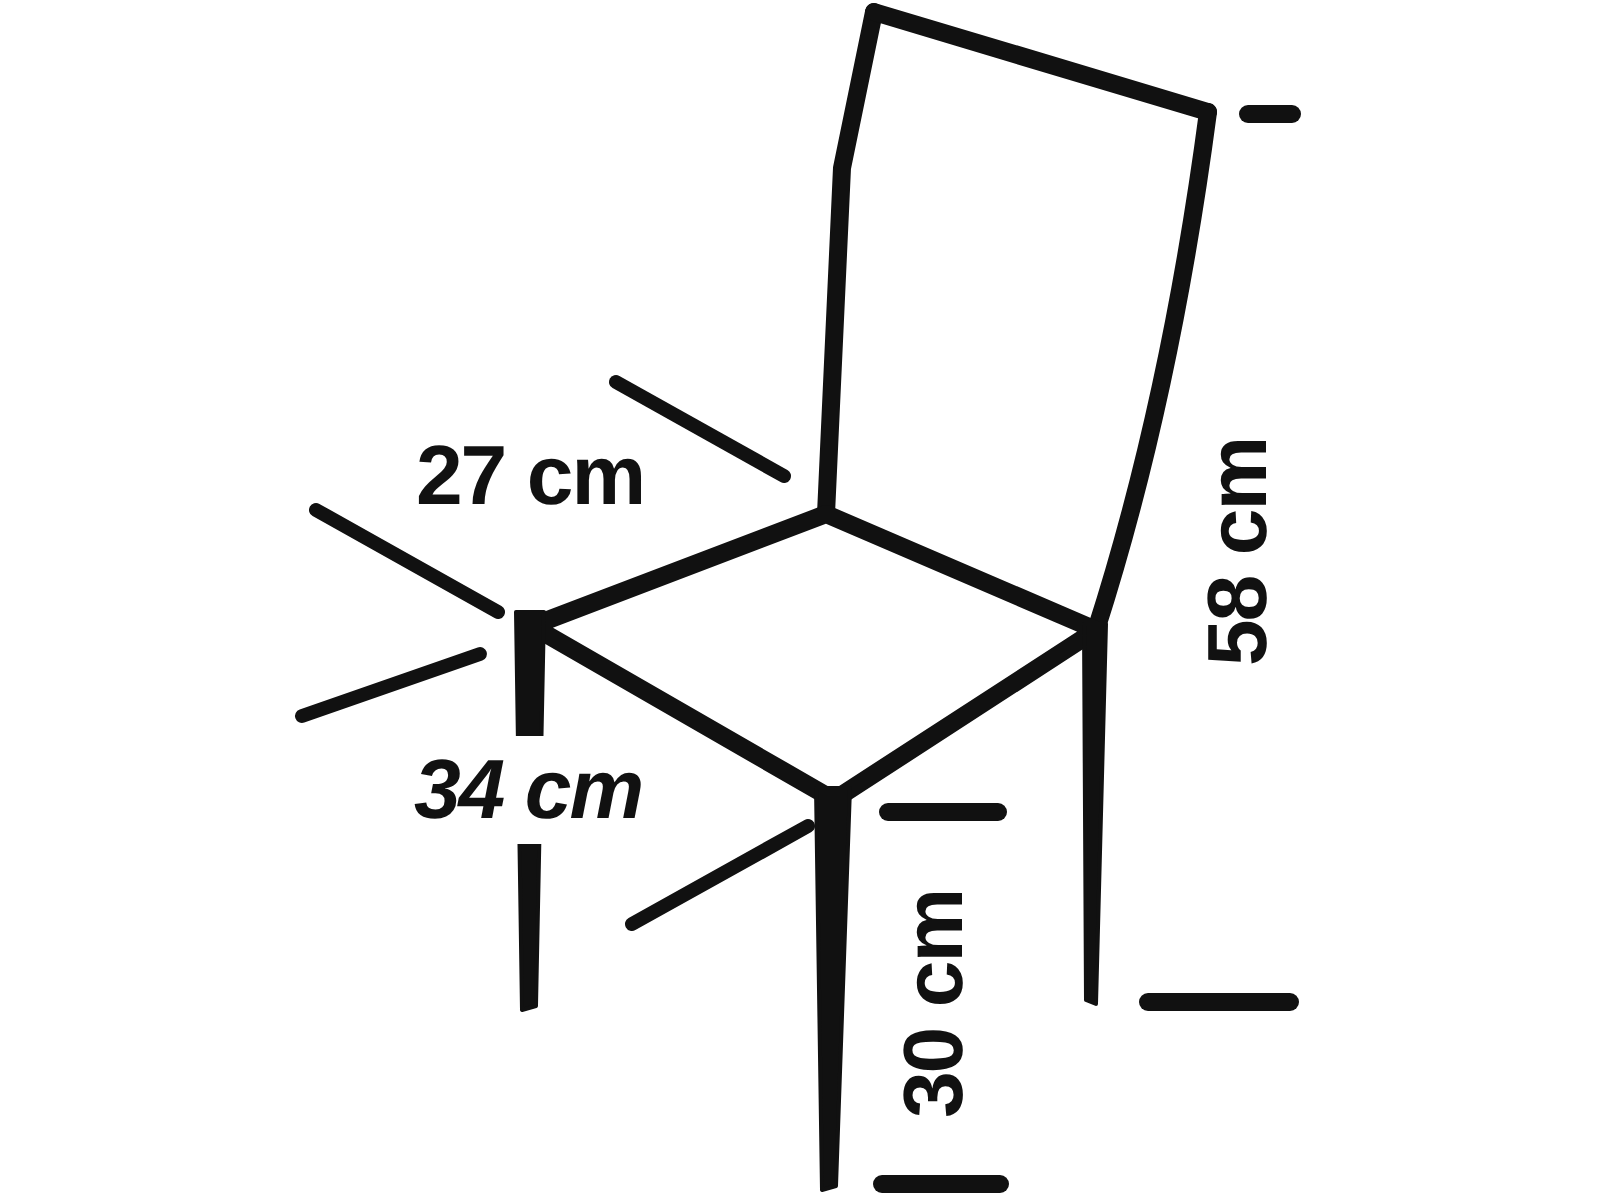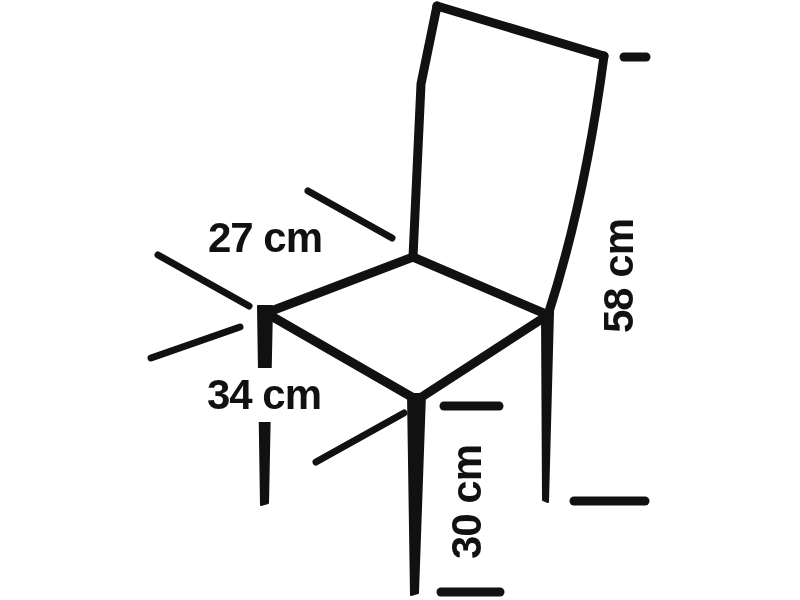--- a/index.html
+++ b/index.html
@@ -31,20 +31,21 @@
     white-space: nowrap;
     transform: translate(-50%, -50%);
     letter-spacing: -1px;
   }
   .dim-label.vertical {
     transform: translate(-50%, -50%) rotate(-90deg);
   }
   .dim-label.masked {
     background: #ffffff;
     padding: 6px 10px;
+    font-style: italic;
   }
 </style>
 </head>
 <body>
 
 <div class="stage">
 
   <svg width="800" height="600" viewBox="0 0 800 600">
 
     <g fill="none" stroke="#111111" stroke-width="9" stroke-linecap="round" stroke-linejoin="round">

